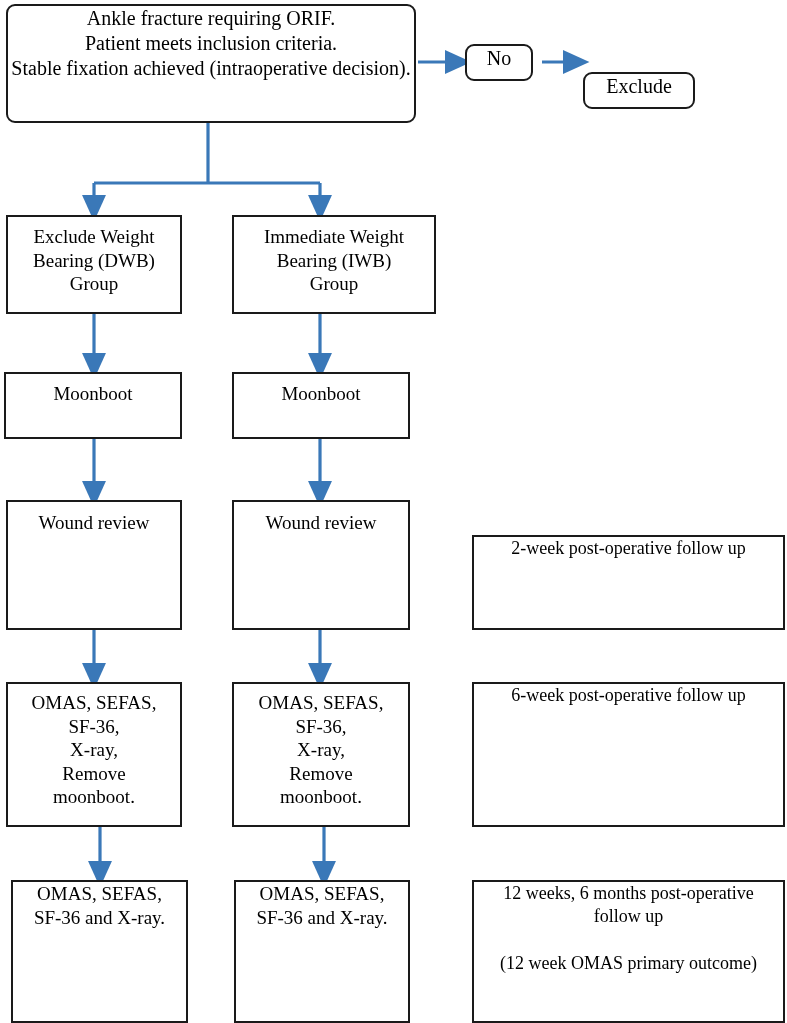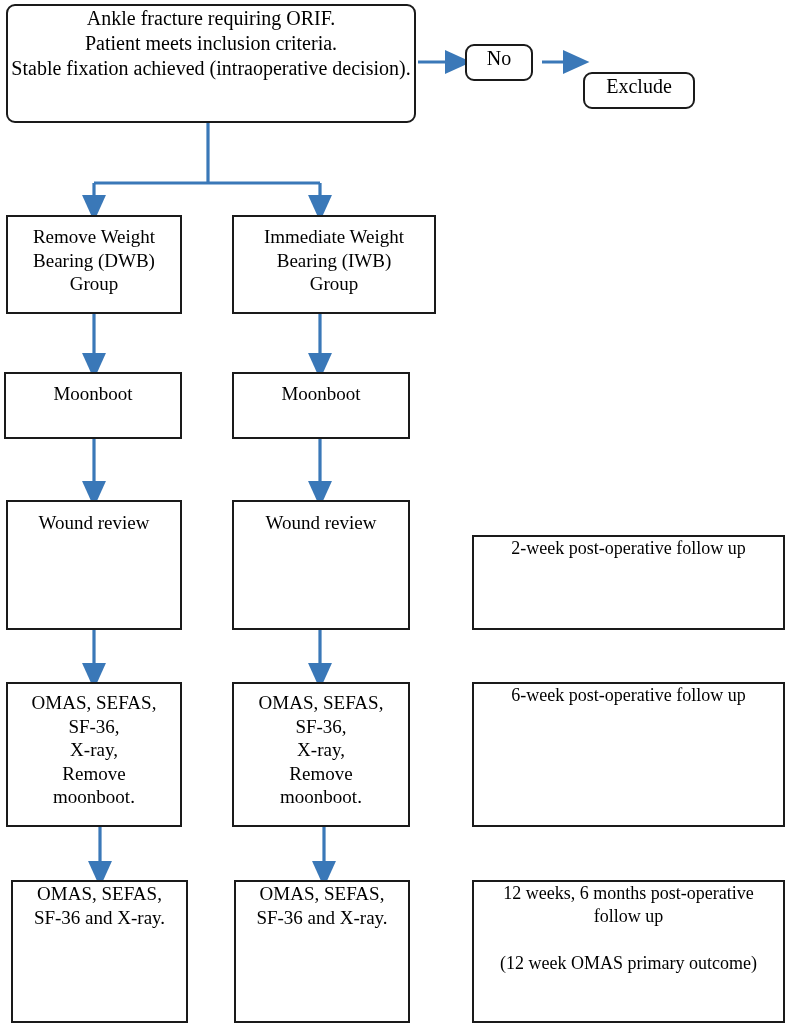--- a/index.html
+++ b/index.html
@@ -94,21 +94,21 @@
   <div class="box fs20" style="left:465px; top:44px; width:68px; height:37px;">
     <span class="txt v-center">No</span>
   </div>
 
   <div class="box fs20" style="left:583px; top:40px; width:112px; height:37px;margin-top:32px;">
     <span class="txt v-center">Exclude</span>
   </div>
 
 
   <div class="box fs19" style="left:6px; top:215px; width:176px; height:99px; padding-top:8px;">
-    <span class="txt v-top">Remove Weight
+    <span class="txt v-top">Exclude Weight
 Bearing (DWB)
 Group</span>
   </div>
 
   <div class="box fs19" style="left:232px; top:215px; width:204px; height:99px; padding-top:8px;">
     <span class="txt v-top">Immediate Weight
 Bearing (IWB)
 Group</span>
   </div>
 

